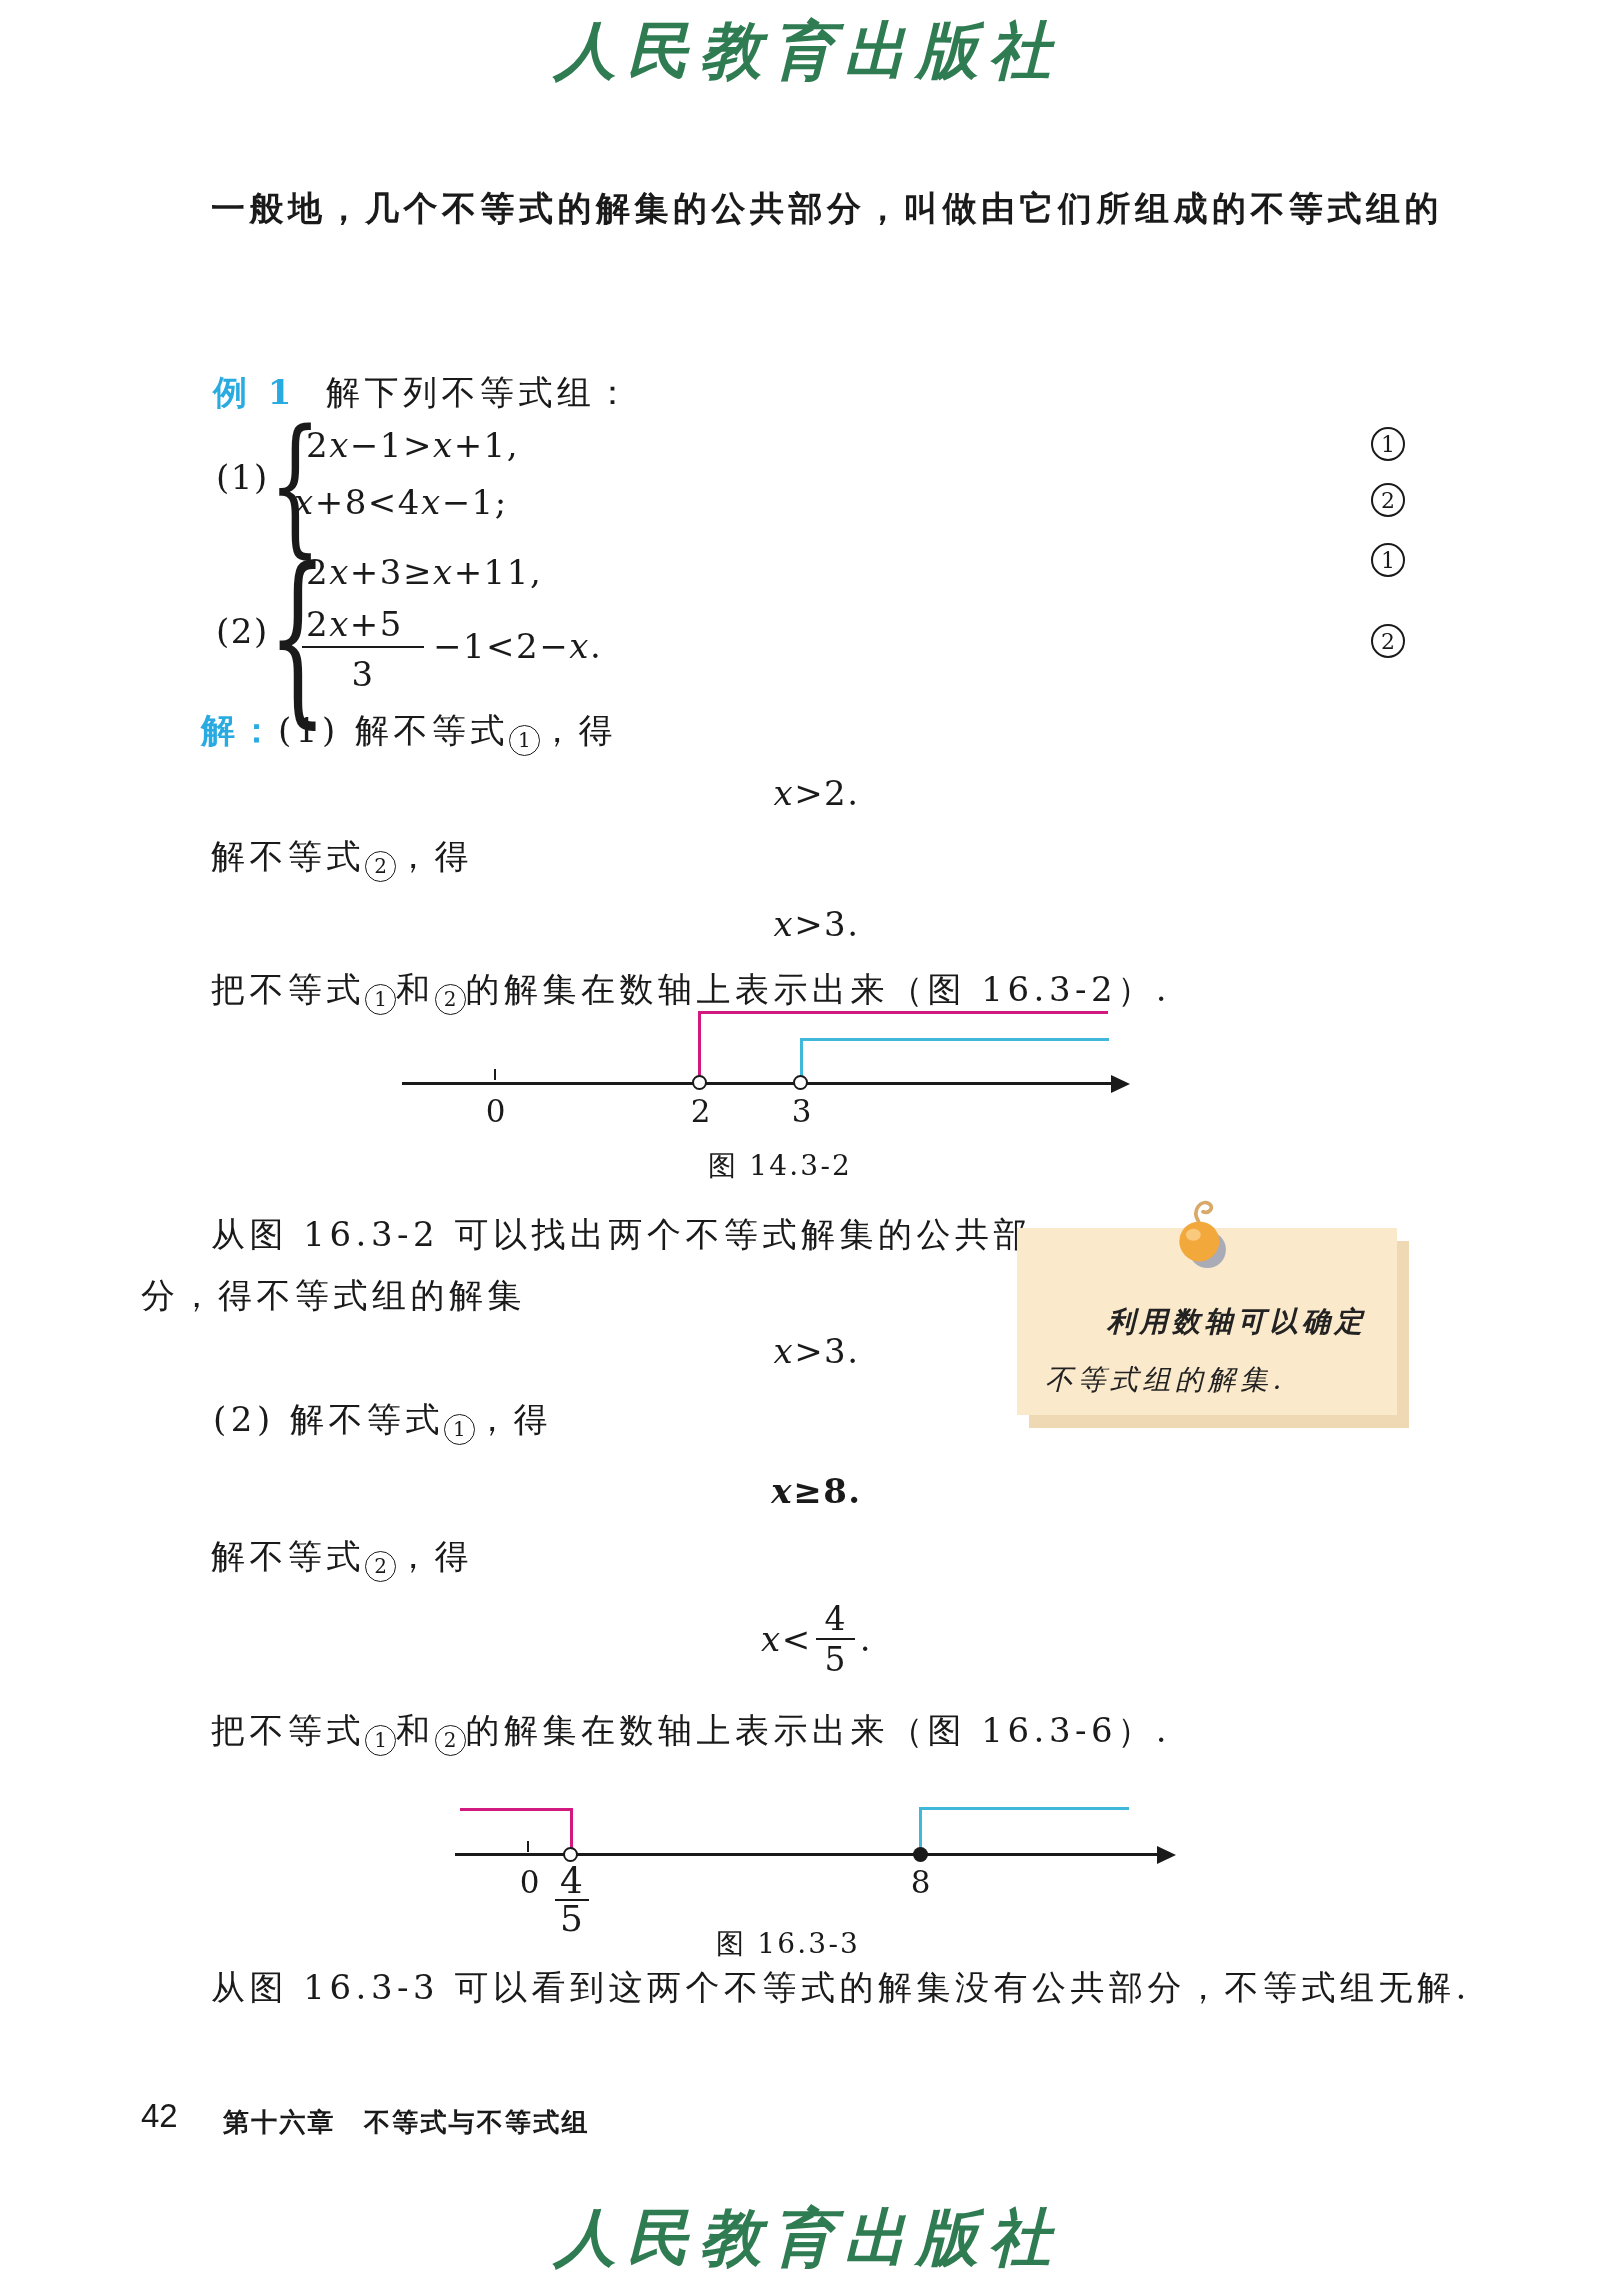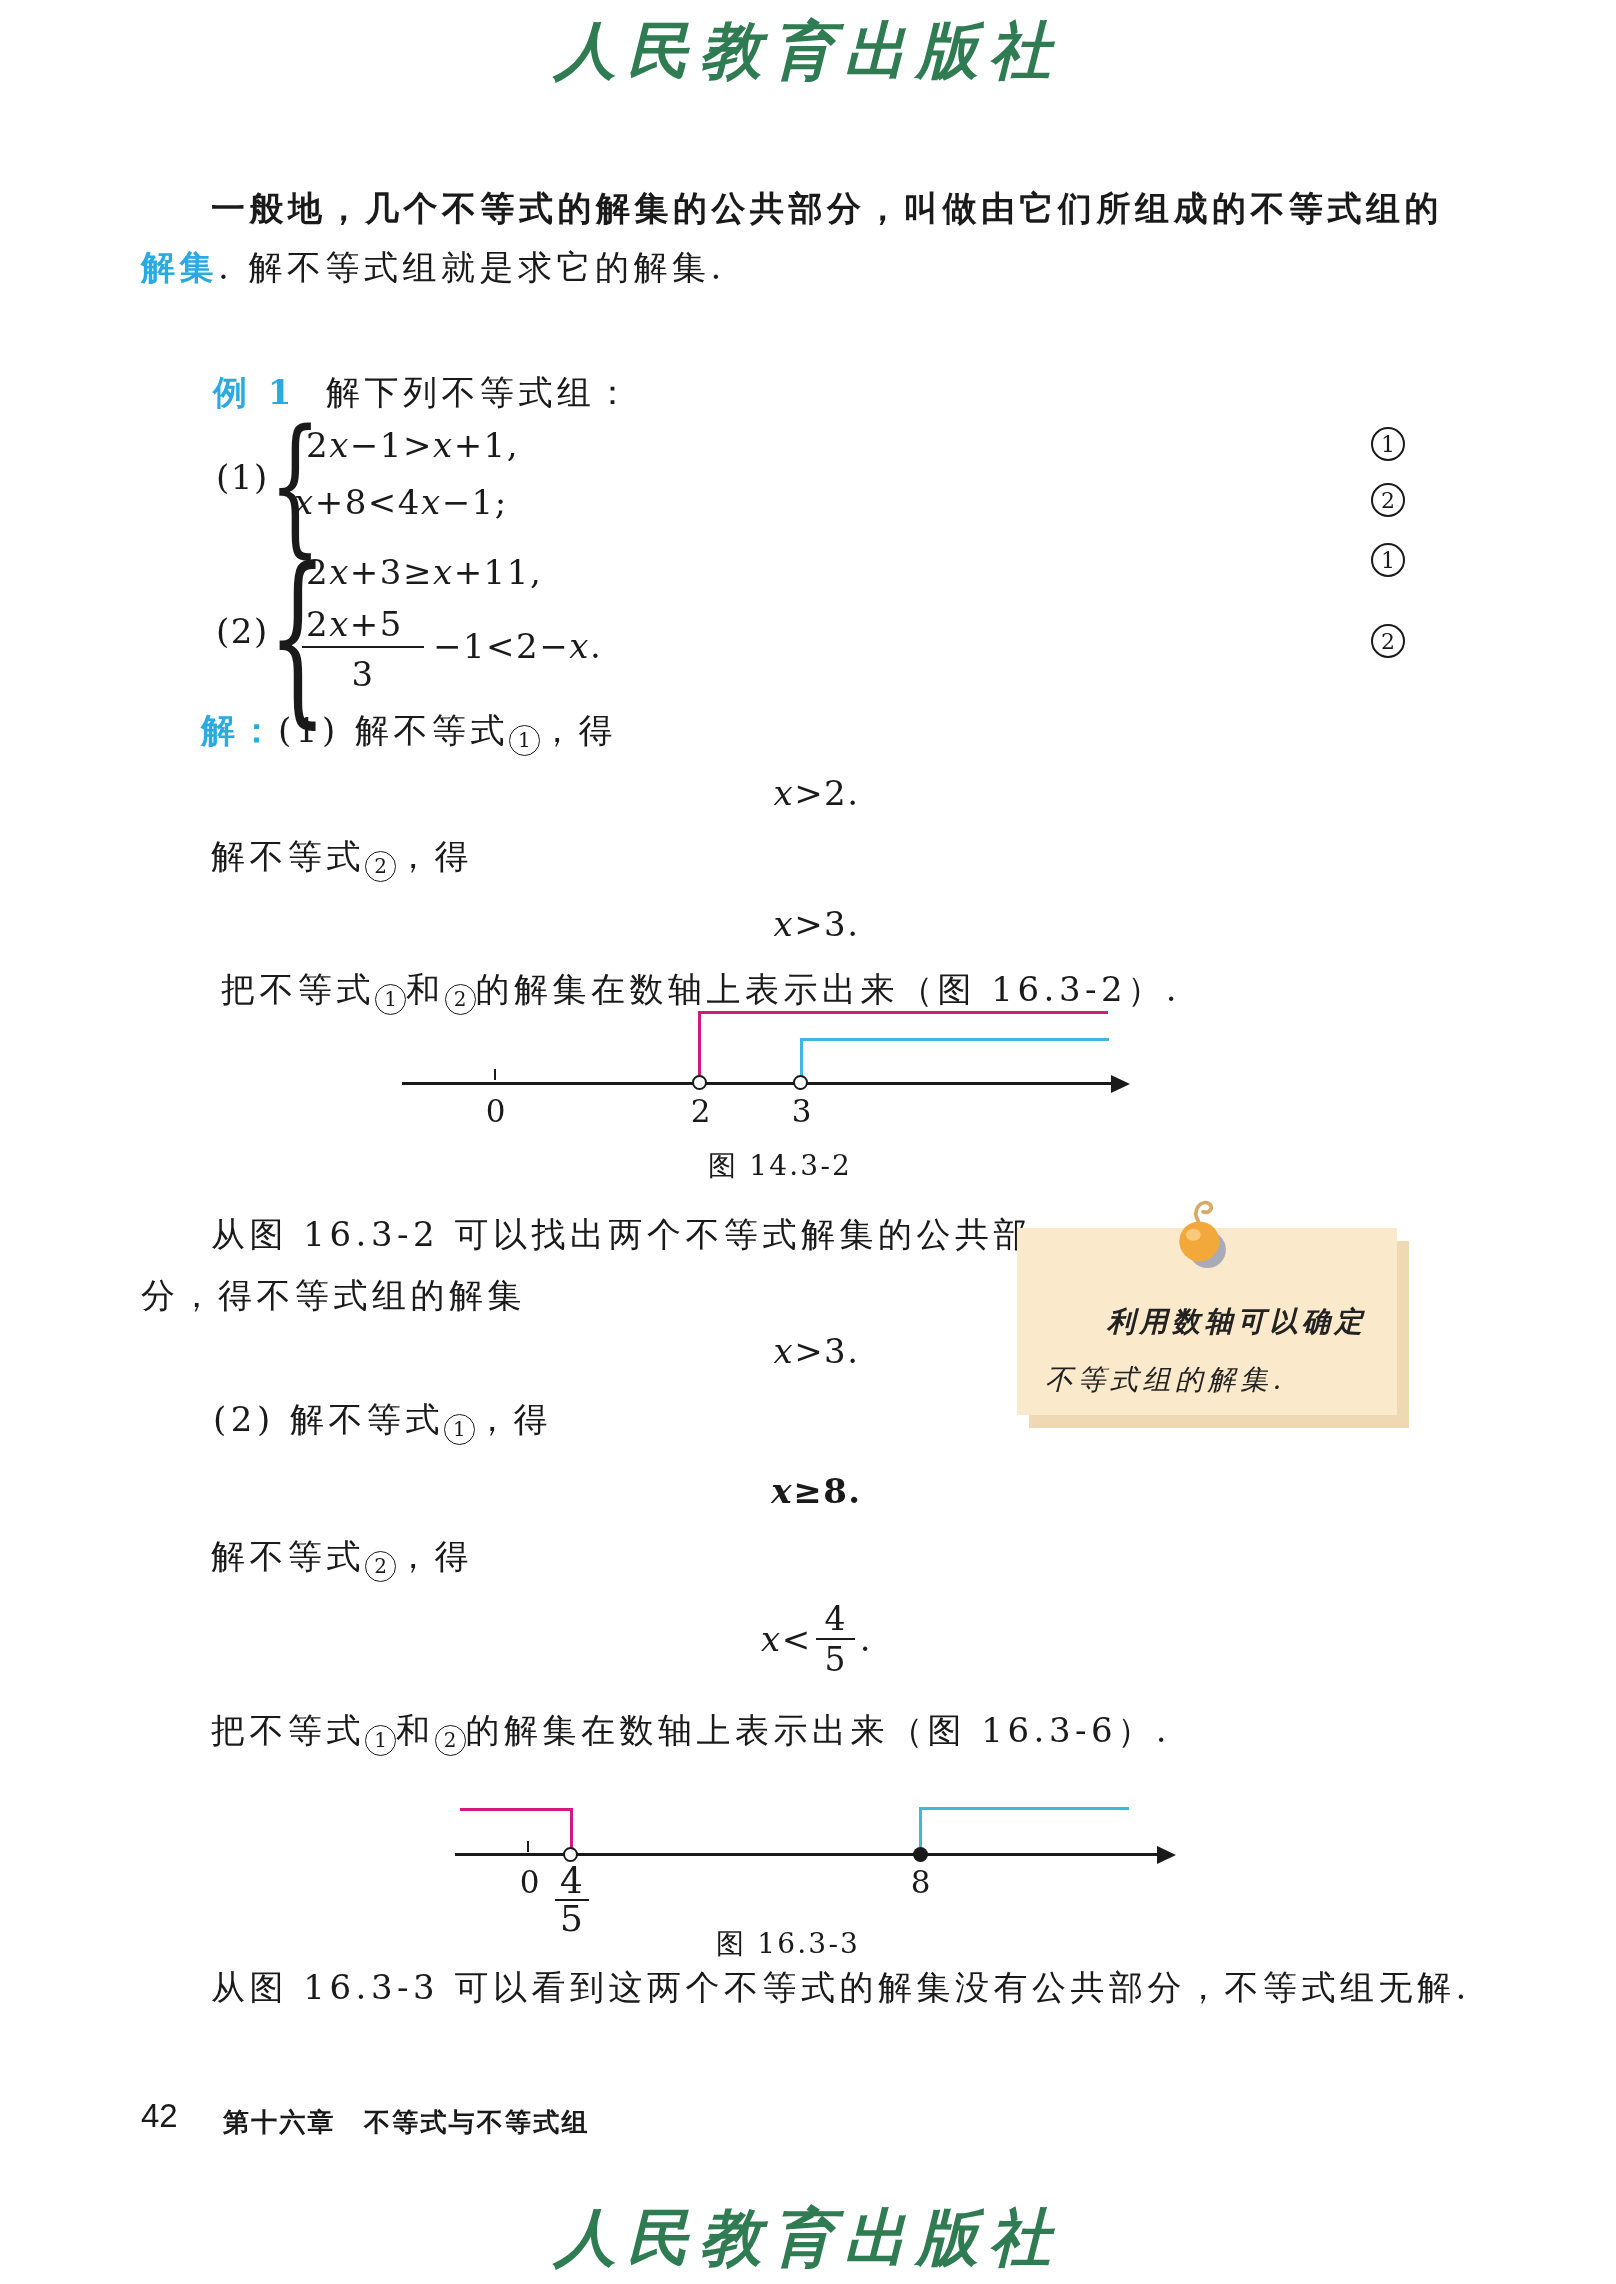--- a/index.html
+++ b/index.html
@@ -63,21 +63,20 @@
                   font-size:26px;font-weight:bold;letter-spacing:2.2px;}
 </style>
 </head>
 <body>
 
 <div class="page">
 
   <div class="logo top">人民教育出版社</div>
 
   <div class="cn indent" style="left:141px;top:186px;font-weight:bold;">一般地，几个不等式的解集的公共部分，叫做由它们所组成的不等式组的</div>
-  <div class="cn" style="left:141px;top:245px;"><span class="accent">解集</span><span>. 解不等式组就是求它的解集.</span></div>
 
   <div class="cn" style="left:213px;top:370px;"><span class="accent">例 1</span><span style="display:inline-block;width:30px;"></span><span>解下列不等式组：</span></div>
 
   <div class="math" style="position:absolute;left:216px;top:457px;">(1)</div>
   <div class="brace" style="left:269px;top:399px;font-size:149px;transform:scaleX(0.55);">{</div>
   <div class="math" style="position:absolute;left:306px;top:425px;">2<span class="vx">x</span>−1&gt;<span class="vx">x</span>+1,</div>
   <div class="math" style="position:absolute;left:294px;top:482px;"><span class="vx">x</span>+8&lt;4<span class="vx">x</span>−1;</div>
   <div class="marker" style="left:1371px;top:427px;"><span class="circ">1</span></div>
   <div class="marker" style="left:1371px;top:483px;"><span class="circ">2</span></div>
 
@@ -92,21 +91,21 @@
   <div class="marker" style="left:1371px;top:624px;"><span class="circ">2</span></div>
 
   <div class="cn" style="left:201px;top:708px;"><span class="accent">解：</span><span>(1) 解不等式</span><span class="circ inline">1</span><span>，得</span></div>
 
   <div class="centered math" style="top:773px;"><span class="vx">x</span>&gt;2.</div>
 
   <div class="cn" style="left:211px;top:834px;"><span>解不等式</span><span class="circ inline">2</span><span>，得</span></div>
 
   <div class="centered math" style="top:904px;"><span class="vx">x</span>&gt;3.</div>
 
-  <div class="cn" style="left:211px;top:967px;margin-left:10px;"><span>把不等式</span><span class="circ inline">1</span><span>和</span><span class="circ inline">2</span><span>的解集在数轴上表示出来（图 16.3-2）.</span></div>
+  <div class="cn" style="left:211px;top:967px;"><span>把不等式</span><span class="circ inline">1</span><span>和</span><span class="circ inline">2</span><span>的解集在数轴上表示出来（图 16.3-2）.</span></div>
 
   <div>
     <div class="pinkline" style="left:698px;top:1011px;width:410px;height:3px;"></div>
     <div class="pinkline" style="left:698px;top:1011px;width:3px;height:67px;"></div>
     <div class="cyanline" style="left:800px;top:1038px;width:309px;height:3px;"></div>
     <div class="cyanline" style="left:800px;top:1038px;width:3px;height:41px;"></div>
     <div class="axis" style="left:402px;top:1082px;width:713px;"></div>
     <div class="arrowhead" style="left:1111px;top:1075px;"></div>
     <div class="tick" style="left:494px;top:1069px;"></div>
     <div class="ocircle" style="left:692px;top:1075px;"></div>

